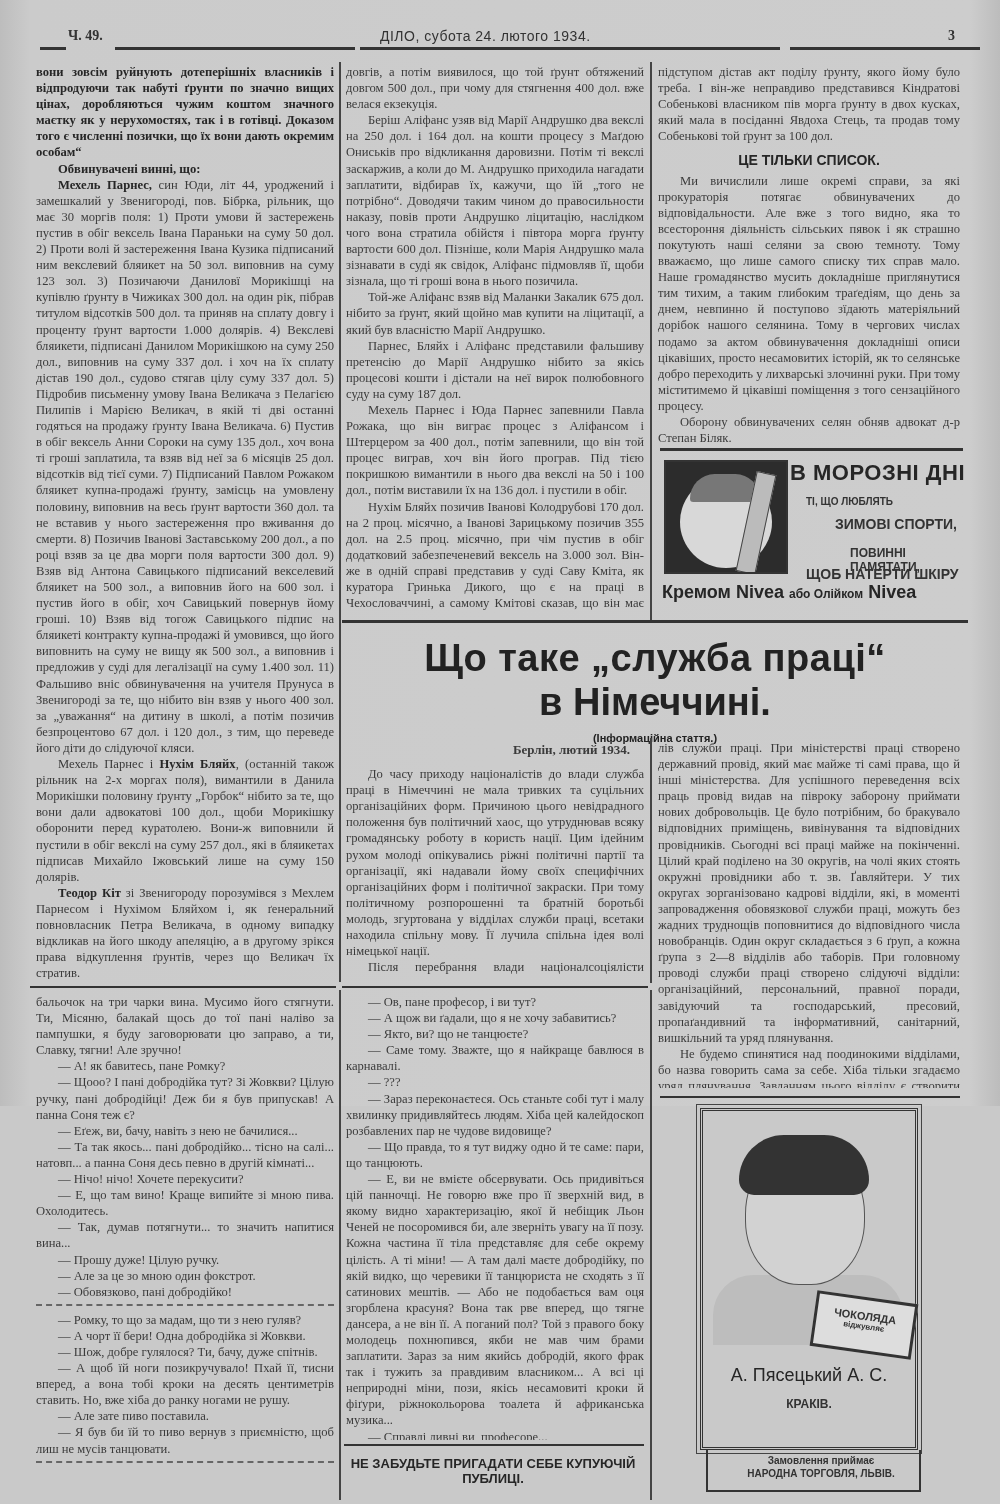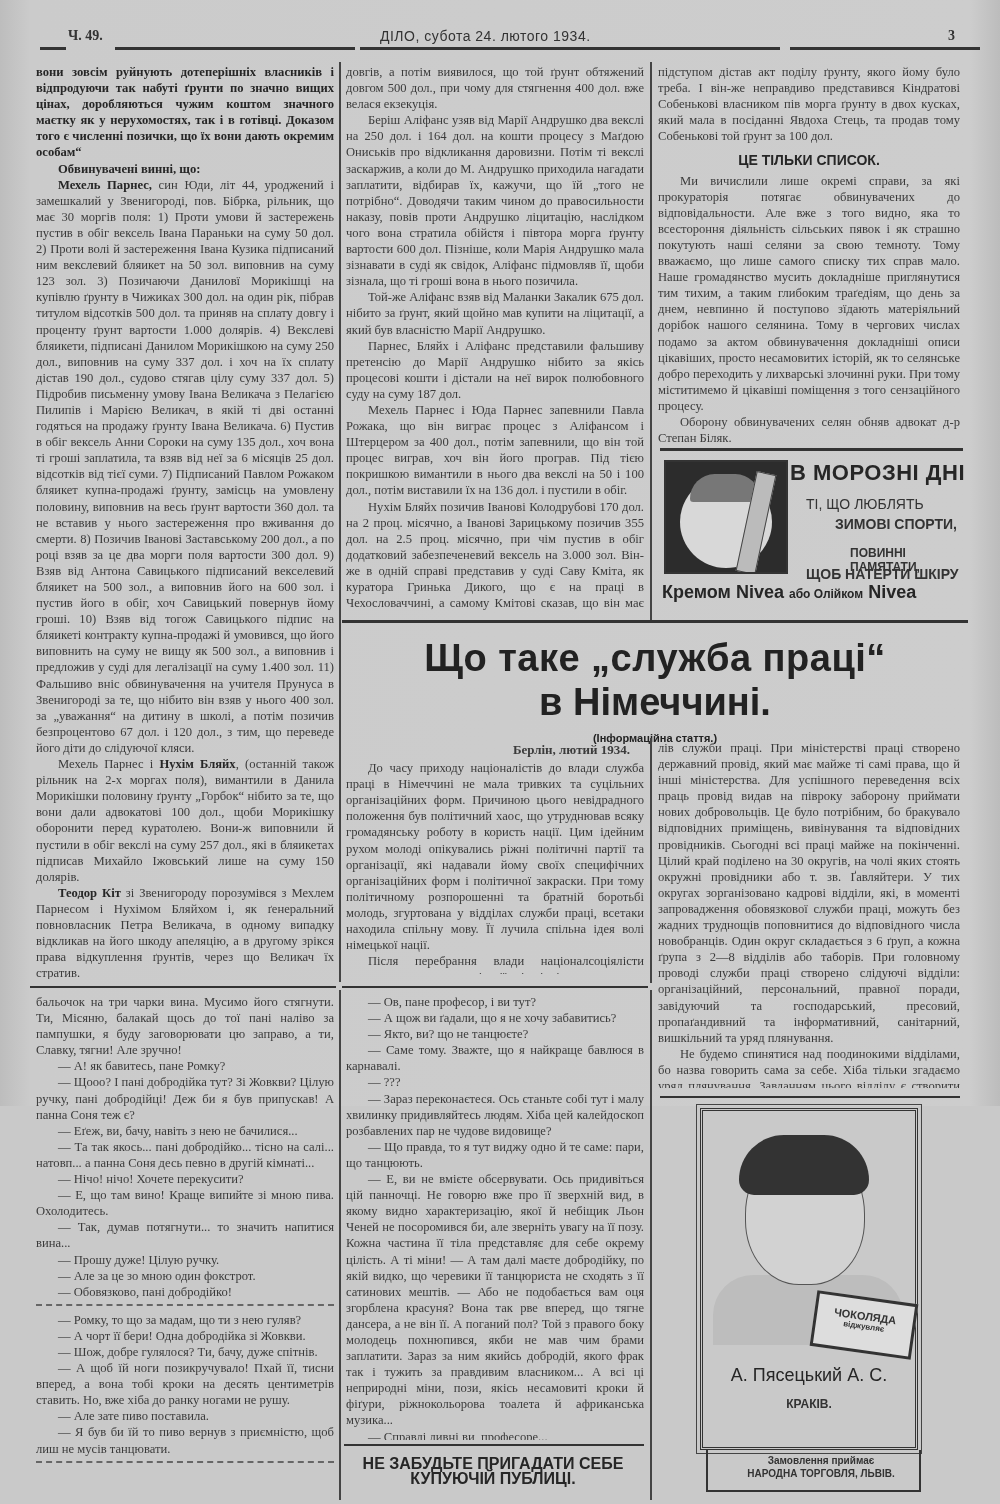--- a/index.html
+++ b/index.html
@@ -19,45 +19,45 @@
   .vr{position:absolute;width:2px;background:#444;}
   .hr{position:absolute;height:3px;background:#333;}
   .hr.thin{height:1px;}
   .dash{border-top:2px dashed #666;height:0;margin:4px 0 6px 0;}
   h3.sub{font-family:"Liberation Sans",sans-serif;font-size:14px;text-align:center;margin:8px 0 4px 0;color:#262626;}
   .headline{position:absolute;left:345px;top:636px;width:620px;text-align:center;
     font-family:"Liberation Sans",sans-serif;font-weight:bold;color:#222;}
   .headline .l1{font-size:38px;line-height:44px;letter-spacing:0.5px;}
   .headline .l2{font-size:38px;line-height:44px;}
   .headline .sub{font-size:11px;margin-top:8px;font-weight:bold;}
-  .dateline{text-align:right;font-weight:bold;font-size:13px;padding-right:14px;margin-bottom:2px;}
+  .dateline{text-align:right;font-weight:bold;font-size:13px;padding-right:14px;margin-bottom:8px;}
   
   .ad-nivea{position:absolute;left:660px;top:454px;width:305px;height:150px;font-family:"Liberation Sans",sans-serif;}
   .ad-nivea .img{position:absolute;left:4px;top:6px;width:120px;height:110px;background:#2c2c2c;border:2px solid #333;overflow:hidden;}
   .ad-nivea .img .face{position:absolute;left:14px;top:14px;width:92px;height:92px;border-radius:50%;background:#d8d8d8;}
   .ad-nivea .img .cap{position:absolute;left:24px;top:12px;width:70px;height:28px;background:#777;border-radius:30px 30px 4px 4px;}
   .ad-nivea .img .ski{position:absolute;left:80px;top:10px;width:18px;height:100px;background:#bbb;transform:rotate(12deg);border:1px solid #444;}
   .ad-nivea .t1{position:absolute;left:130px;top:6px;font-size:22px;font-weight:bold;color:#262626;letter-spacing:0.5px;}
-  .ad-nivea .t2{position:absolute;left:146px;top:42px;font-size:14px;font-weight:normal;color:#333;}
+  .ad-nivea .t2{position:absolute;left:146px;top:42px;font-size:10px;font-weight:bold;color:#333;}
   .ad-nivea .t3{position:absolute;left:175px;top:62px;font-size:14px;font-weight:bold;color:#333;}
   .ad-nivea .t4{position:absolute;left:146px;top:92px;font-size:12px;font-weight:bold;color:#333;margin-left:44px;}
   .ad-nivea .t5{position:absolute;left:146px;top:112px;font-size:14px;font-weight:bold;color:#333;}
   .ad-nivea .t6{position:absolute;left:2px;top:128px;font-size:18px;font-weight:bold;color:#262626;white-space:nowrap;}
   .ad-nivea .t6 .sm{font-size:12px;}
   .ad-choc{position:absolute;left:700px;top:1108px;width:212px;height:336px;border:3px double #333;outline:1px solid #444;outline-offset:3px;font-family:"Liberation Sans",sans-serif;}
   .ad-choc .boy{position:absolute;left:10px;top:24px;width:190px;height:210px;}
   .ad-choc .head{position:absolute;left:32px;top:8px;width:118px;height:140px;border-radius:50% 50% 45% 45%;background:#d2d2d2;border:1px solid #555;}
   .ad-choc .hair{position:absolute;left:26px;top:0;width:130px;height:60px;border-radius:60px 60px 20px 20px;background:#333;}
   .ad-choc .body{position:absolute;left:0;top:140px;width:190px;height:70px;background:#bdbdbd;border-radius:40px 40px 0 0;}
   .ad-choc .bar{position:absolute;left:100px;top:162px;width:96px;height:50px;background:#ddd;border:3px solid #333;transform:rotate(8deg);text-align:center;font-size:11px;font-weight:bold;color:#333;}
   .ad-choc .bar .s{font-size:8px;}
   .ad-choc .firm{position:absolute;left:0;top:254px;width:100%;text-align:center;font-size:18px;color:#262626;}
   .ad-choc .city{position:absolute;left:0;top:286px;width:100%;text-align:center;font-size:12px;font-weight:bold;color:#333;}
   .ad-choc-foot{position:absolute;left:706px;top:1450px;width:196px;height:36px;border-left:2px solid #333;border-right:2px solid #333;border-bottom:2px solid #333;text-align:center;font-family:"Liberation Sans",sans-serif;font-size:10px;font-weight:bold;color:#333;line-height:13px;padding-top:4px;padding-left:15px;}
-  .slogan{position:absolute;left:342px;top:1456px;width:302px;text-align:center;font-family:"Liberation Sans",sans-serif;font-weight:bold;font-size:16px;color:#262626;line-height:15px;}
+  .slogan{position:absolute;left:342px;top:1456px;width:302px;text-align:center;font-family:"Liberation Sans",sans-serif;font-weight:bold;font-size:13px;color:#262626;line-height:15px;}
 </style>
 </head>
 <body>
 
 <div class="page">
 
   <div class="header">
     <span class="issue">Ч. 49.</span>
     <span class="mast">ДІЛО, субота 24. лютого 1934.</span>
     <span class="pageno">3</span>

